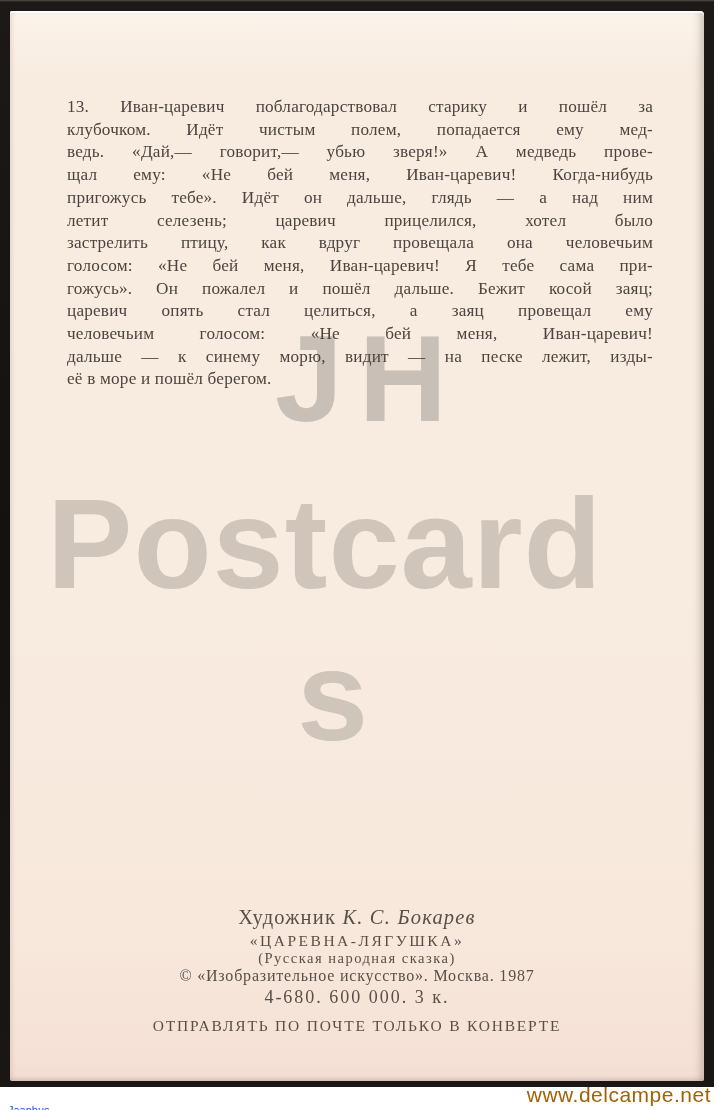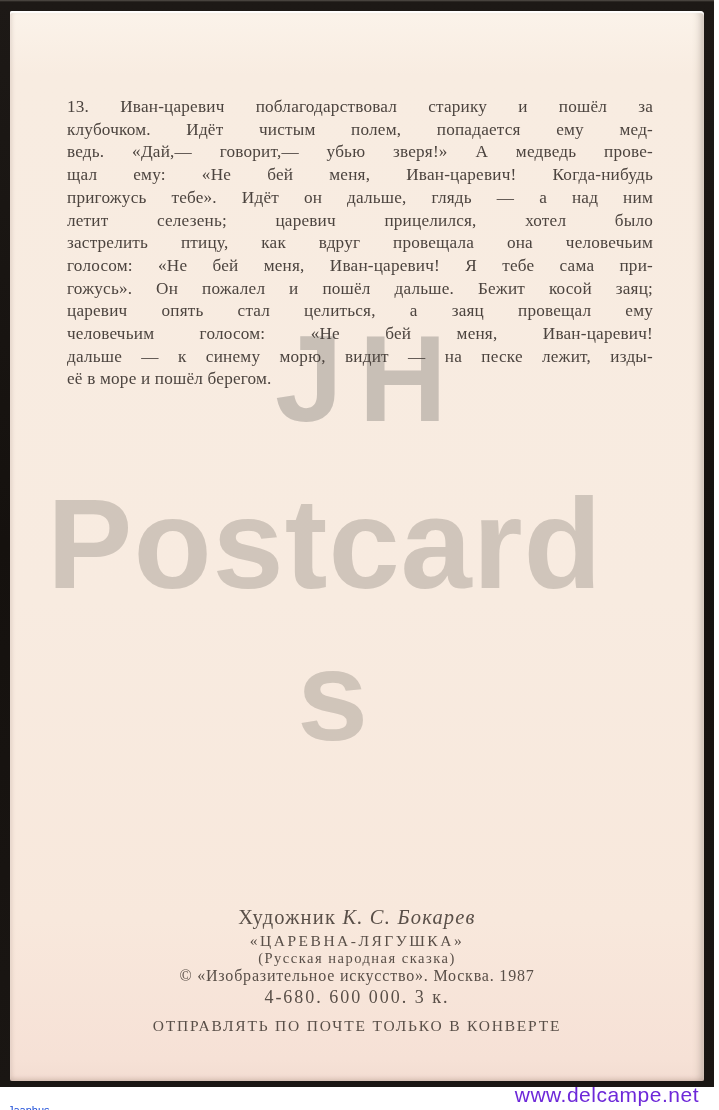--- a/index.html
+++ b/index.html
@@ -44,22 +44,22 @@
   .subtitle{top:939px;font-size:14.5px;letter-spacing:1.5px;}
   .copyright{top:956px;font-size:16px;letter-spacing:0.8px;}
   .edition{top:976px;font-size:18px;letter-spacing:2px;}
   .notice{top:1006px;font-size:15.5px;letter-spacing:1.8px;}
   
   .footer-seller{
     position:absolute;left:8px;top:1091px;
     font-family:"Liberation Sans", sans-serif;font-size:11px;color:#1d4ed8;margin-top:13px;
   }
   .footer-site{
-    position:absolute;right:20px;top:1083px;
-    font-family:"Liberation Sans", sans-serif;font-size:21px;color:#6d28d9;letter-spacing:0.5px;text-align:right;
+    position:absolute;right:8px;top:1083px;
+    font-family:"Liberation Sans", sans-serif;font-size:21px;color:#a16207;letter-spacing:0.5px;text-align:right;
   }
 </style>
 </head>
 <body>
 
 <div class="frame">
   <div class="card">
 
     <span class="wm wm-initials">JH</span>
     <span class="wm wm-word">Postcard</span>

